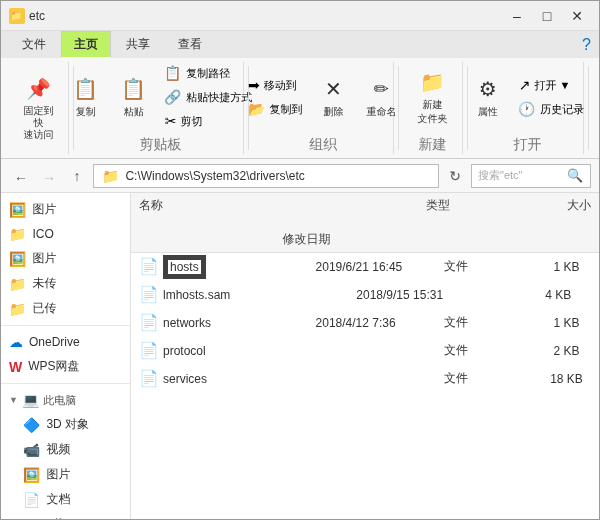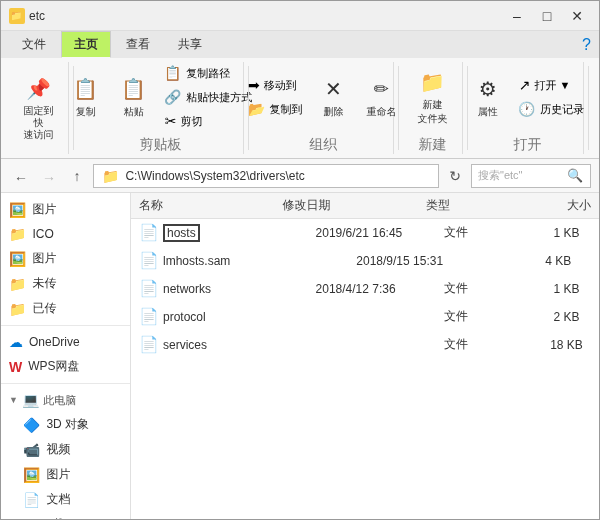--- a/index.html
+++ b/index.html
@@ -264,41 +264,41 @@
     }
     .file-list-header {
       display: flex;
       background: #f5f5f5;
       border-bottom: 1px solid #e0e0e0;
       padding: 4px 8px;
       font-size: 12px;
       color: #404040;
     }
     .file-col-name { flex: 2; }
-    .file-col-date { flex: 2; }
+    .file-col-date { flex: 2; margin-top: 34px; }
     .file-col-type { flex: 1.5; }
     .file-col-size { flex: 0.8; text-align: right; }
     .file-list {
       flex: 1;
       overflow-y: auto;
     }
     .file-item {
       display: flex;
       align-items: center;
       padding: 4px 8px;
       cursor: pointer;
       gap: 6px;
       font-size: 12px;
       color: #333;
       border-bottom: 1px solid transparent;
     }
     .file-item-icon { font-size: 16px; flex-shrink: 0; width: 18px; }
     .file-item-name { flex: 2; }
     .file-item-name-highlighted {
-      border: 2px solid #404040;
+      border: 5px solid #404040;
       padding: 0 2px;
       background: white;
     }
     .file-item-date { flex: 2; color: #333; margin-left: 24px; }
     .file-item-type { flex: 1.5; color: #333; }
     .file-item-size { flex: 0.8; text-align: center; color: #333; }
 
     
     .ribbon-sep {
       width: 1px;
@@ -322,22 +322,22 @@
     <button class="title-btn">–</button>
     <button class="title-btn">□</button>
     <button class="title-btn close">✕</button>
   </div>
 </div>
 
 <div class="ribbon">
   <div class="ribbon-tabs">
     <div class="ribbon-tab">文件</div>
     <div class="ribbon-tab active">主页</div>
+    <div class="ribbon-tab">共享</div>
     <div class="ribbon-tab">查看</div>
-    <div class="ribbon-tab">共享</div>
     <div style="margin-left:auto; display:flex; align-items:center;">
       <span style="font-size:16px; color:#0078d4; cursor:pointer;">?</span>
     </div>
   </div>
 
   <div class="ribbon-content">
 
     <div class="ribbon-group">
       <div class="ribbon-buttons">
         <div class="ribbon-btn-large">

